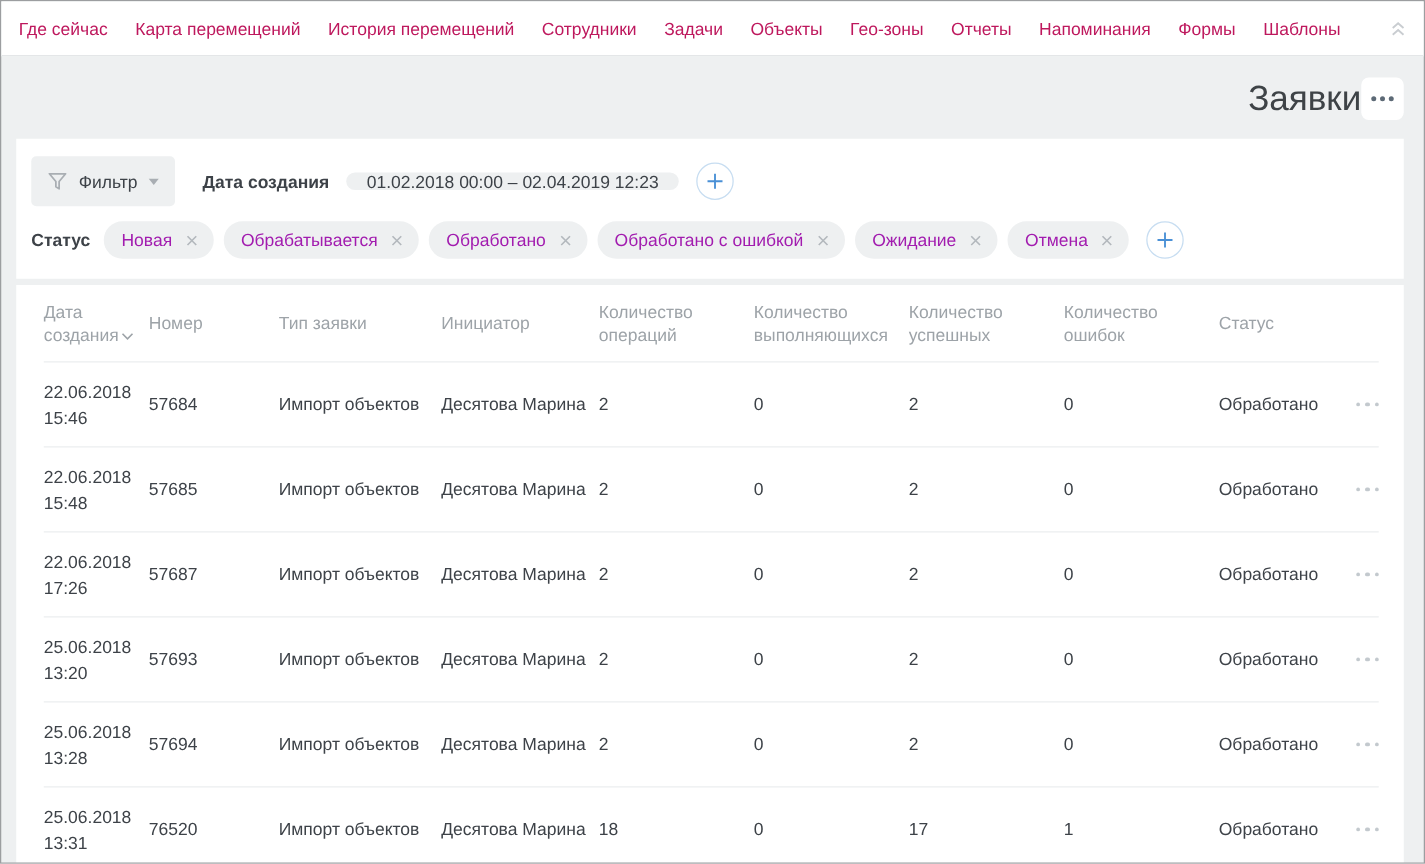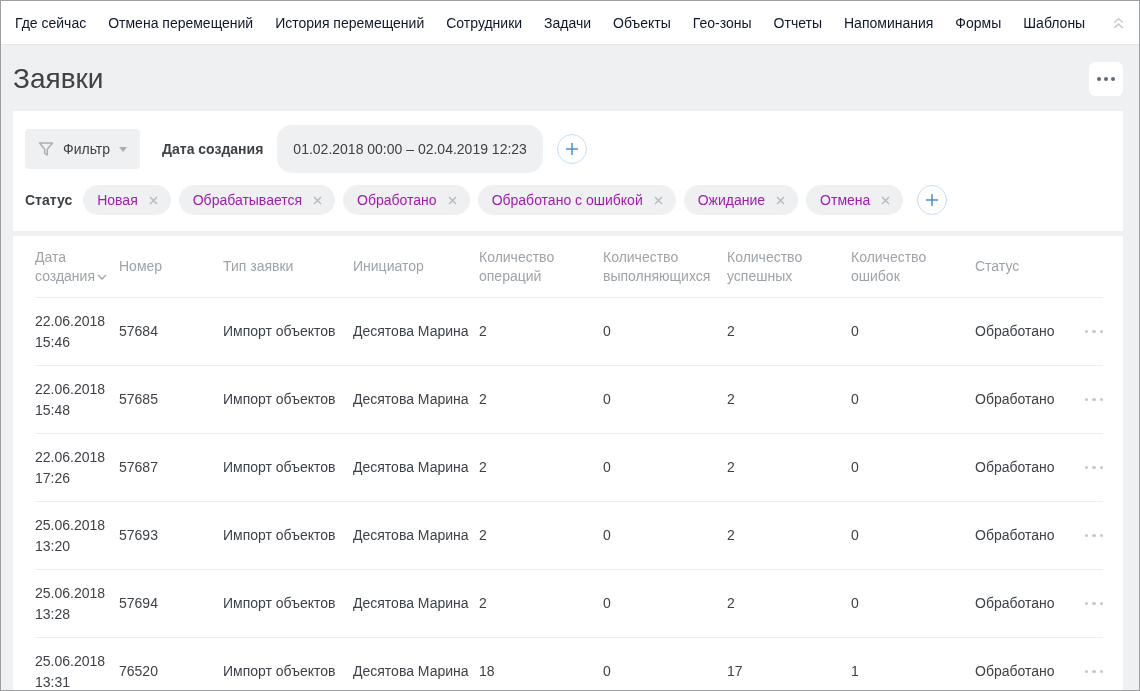--- a/index.html
+++ b/index.html
@@ -4,43 +4,43 @@
 <style>
   * { box-sizing: border-box; margin: 0; padding: 0; }
   html,body { background:#d7d9db; }
   body { font-family:"Liberation Sans", sans-serif; }
   .window { width:1140px; height:691px; border:1px solid #9c9ea0; background:#eef0f1;
             display:flex; flex-direction:column; overflow:hidden; }
 
   
   .nav { background:#fff; height:44px; flex:none; display:flex; align-items:center;
          padding:0 14px; gap:22px; border-bottom:1px solid #e4e6e8; }
-  .nav-item { font-size:14px; color:#0f172a; white-space:nowrap; cursor:pointer; }
+  .nav-item { font-size:14px; color:#be185d; white-space:nowrap; cursor:pointer; }
   .nav-collapse { margin-left:auto; cursor:pointer; display:flex; align-items:center; }
 
   
   .content { flex:1; display:flex; flex-direction:column; overflow:hidden; padding:0 16px 0 12px; }
-  .title-row { flex:none; display:flex; align-items:center; justify-content:space-between;
-               padding:17px 0 15px 0; }
+  .title-row { flex:none; display:flex; align-items:center; justify-content:flex-end;
+               padding:17px 0 15px 0;margin-left:33px; }
   .page-title { font-size:28px; font-weight:400; color:#3e4347; }
   .page-menu-btn { width:34px; height:34px; border:none; border-radius:6px; background:#fff;
                    display:flex; align-items:center; justify-content:center; gap:3px; cursor:pointer; }
   .page-menu-btn i { width:4px; height:4px; border-radius:50%; background:#5d6a76; }
 
   
   .filter-card { flex:none; background:#fff; padding:14px 20px 16px 12px; }
   .filter-row { display:flex; align-items:center; }
   .filter-btn { height:40px; background:#eef0f1; border:none; border-radius:4px;
                 display:flex; align-items:center; gap:9px; padding:0 13px;
                 font-size:14px; color:#3d4248; cursor:pointer; font-family:inherit; }
   .caret-down { width:0; height:0; border-left:4px solid transparent; border-right:4px solid transparent;
                 border-top:5px solid #a9aeb3; margin-top:1px; }
   .bold-label { font-size:14px; font-weight:700; color:#3d4248; }
   .date-label { margin:0 14px 0 22px; }
-  .pill { height:48px; background:#eef0f1; border-radius:15px; display:flex; align-items:center;
+  .pill { height:14px; background:#eef0f1; border-radius:15px; display:flex; align-items:center;
           padding:0 16px; font-size:14px; color:#3d4248; cursor:pointer; white-space:nowrap; }
   .add-btn { width:30px; height:30px; border-radius:50%; border:1px solid #c7ddf1; background:#fff;
              display:flex; align-items:center; justify-content:center; cursor:pointer; margin-left:14px; flex:none; }
 
   .status-row { display:flex; align-items:center; margin-top:12px; }
   .status-label { margin-right:11px; }
   .chip { height:30px; background:#eef0f1; border-radius:15px; display:flex; align-items:center;
           gap:9px; padding:0 11px 0 14px; font-size:14px; color:#a21caf; margin-right:8px; white-space:nowrap; }
   .chip-x { border:none; background:transparent; display:flex; align-items:center; cursor:pointer; padding:2px; }
   .status-row .add-btn { margin-left:6px; }
@@ -57,21 +57,21 @@
   .row-menu { display:flex; gap:4px; justify-content:flex-end; cursor:pointer; padding:6px 0; }
   .row-menu i { width:3.5px; height:3.5px; border-radius:50%; background:#c3c9ce; }
 </style>
 </head>
 <body>
 
 <div class="window">
 
   <div class="nav">
     <span class="nav-item">Где сейчас</span>
-    <span class="nav-item">Отмена перемещений</span>
+    <span class="nav-item">Карта перемещений</span>
     <span class="nav-item">История перемещений</span>
     <span class="nav-item">Сотрудники</span>
     <span class="nav-item">Задачи</span>
     <span class="nav-item">Объекты</span>
     <span class="nav-item">Гео-зоны</span>
     <span class="nav-item">Отчеты</span>
     <span class="nav-item">Напоминания</span>
     <span class="nav-item">Формы</span>
     <span class="nav-item">Шаблоны</span>
     <span class="nav-collapse">

